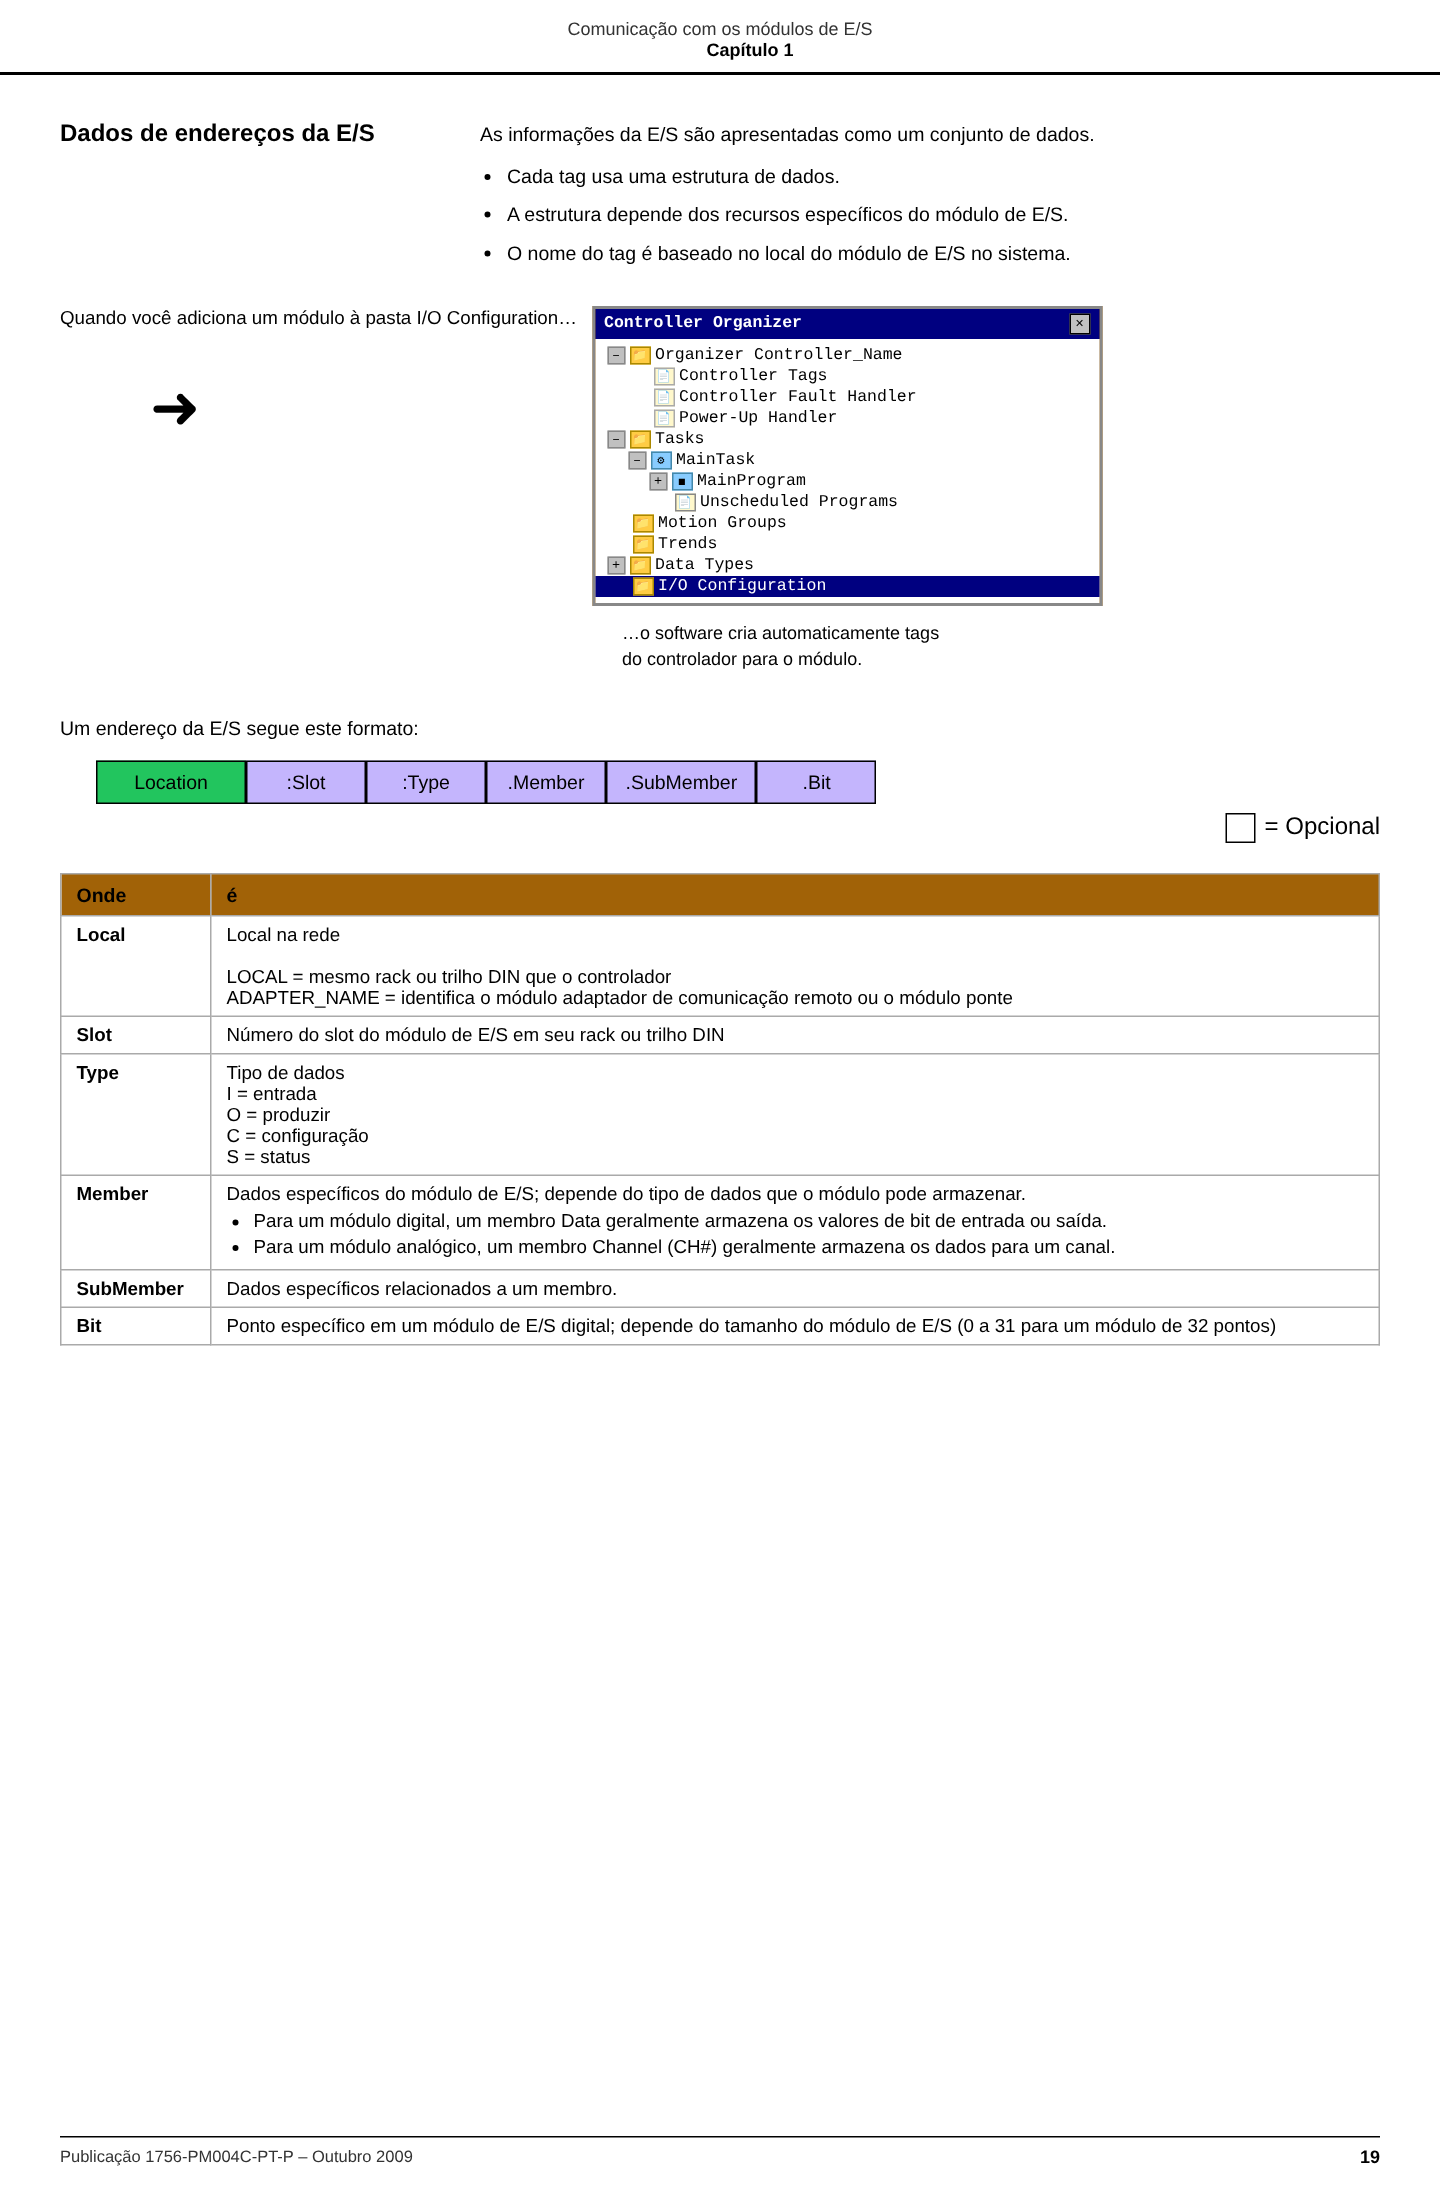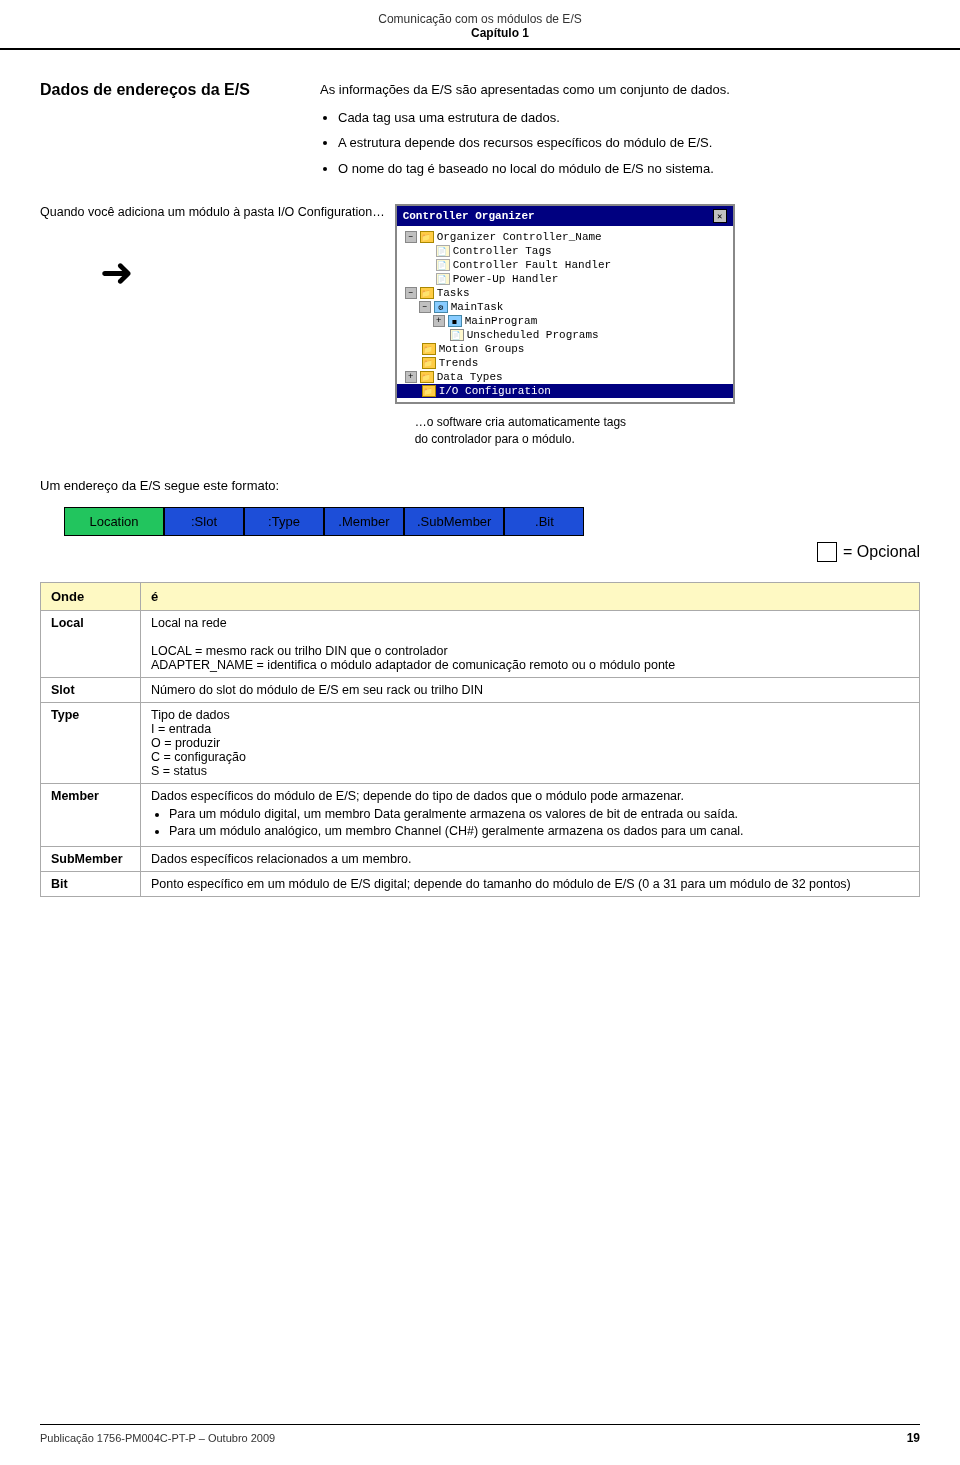--- a/index.html
+++ b/index.html
@@ -168,21 +168,21 @@
       gap: 0;
       margin-bottom: 6px;
     }
     .addr-box {
       border: 1.5px solid #000;
       padding: 6px 12px;
       font-size: 13px;
       font-weight: normal;
       min-width: 80px;
       text-align: center;
-      background: #1d4ed8;
+      background: #c4b5fd;
     }
     .addr-box.location-box {
       background: #22c55e;
       min-width: 100px;
       margin-left: 24px;
     }
     .optional-row {
       display: flex;
       justify-content: flex-end;
       align-items: center;
@@ -213,21 +213,21 @@
       font-weight: bold;
       text-align: left;
     }
     .def-table td {
       border: 1px solid #aaa;
       padding: 5px 10px;
       font-size: 12.5px;
       vertical-align: top;
     }
     .def-table tr.header-row th {
-      background: #fef9c3;
+      background: #a16207;
     }
     .def-table .term-cell {
       font-weight: bold;
       white-space: nowrap;
       width: 100px;
       vertical-align: top;
     }
     .def-table .desc-cell {
       vertical-align: top;
     }

